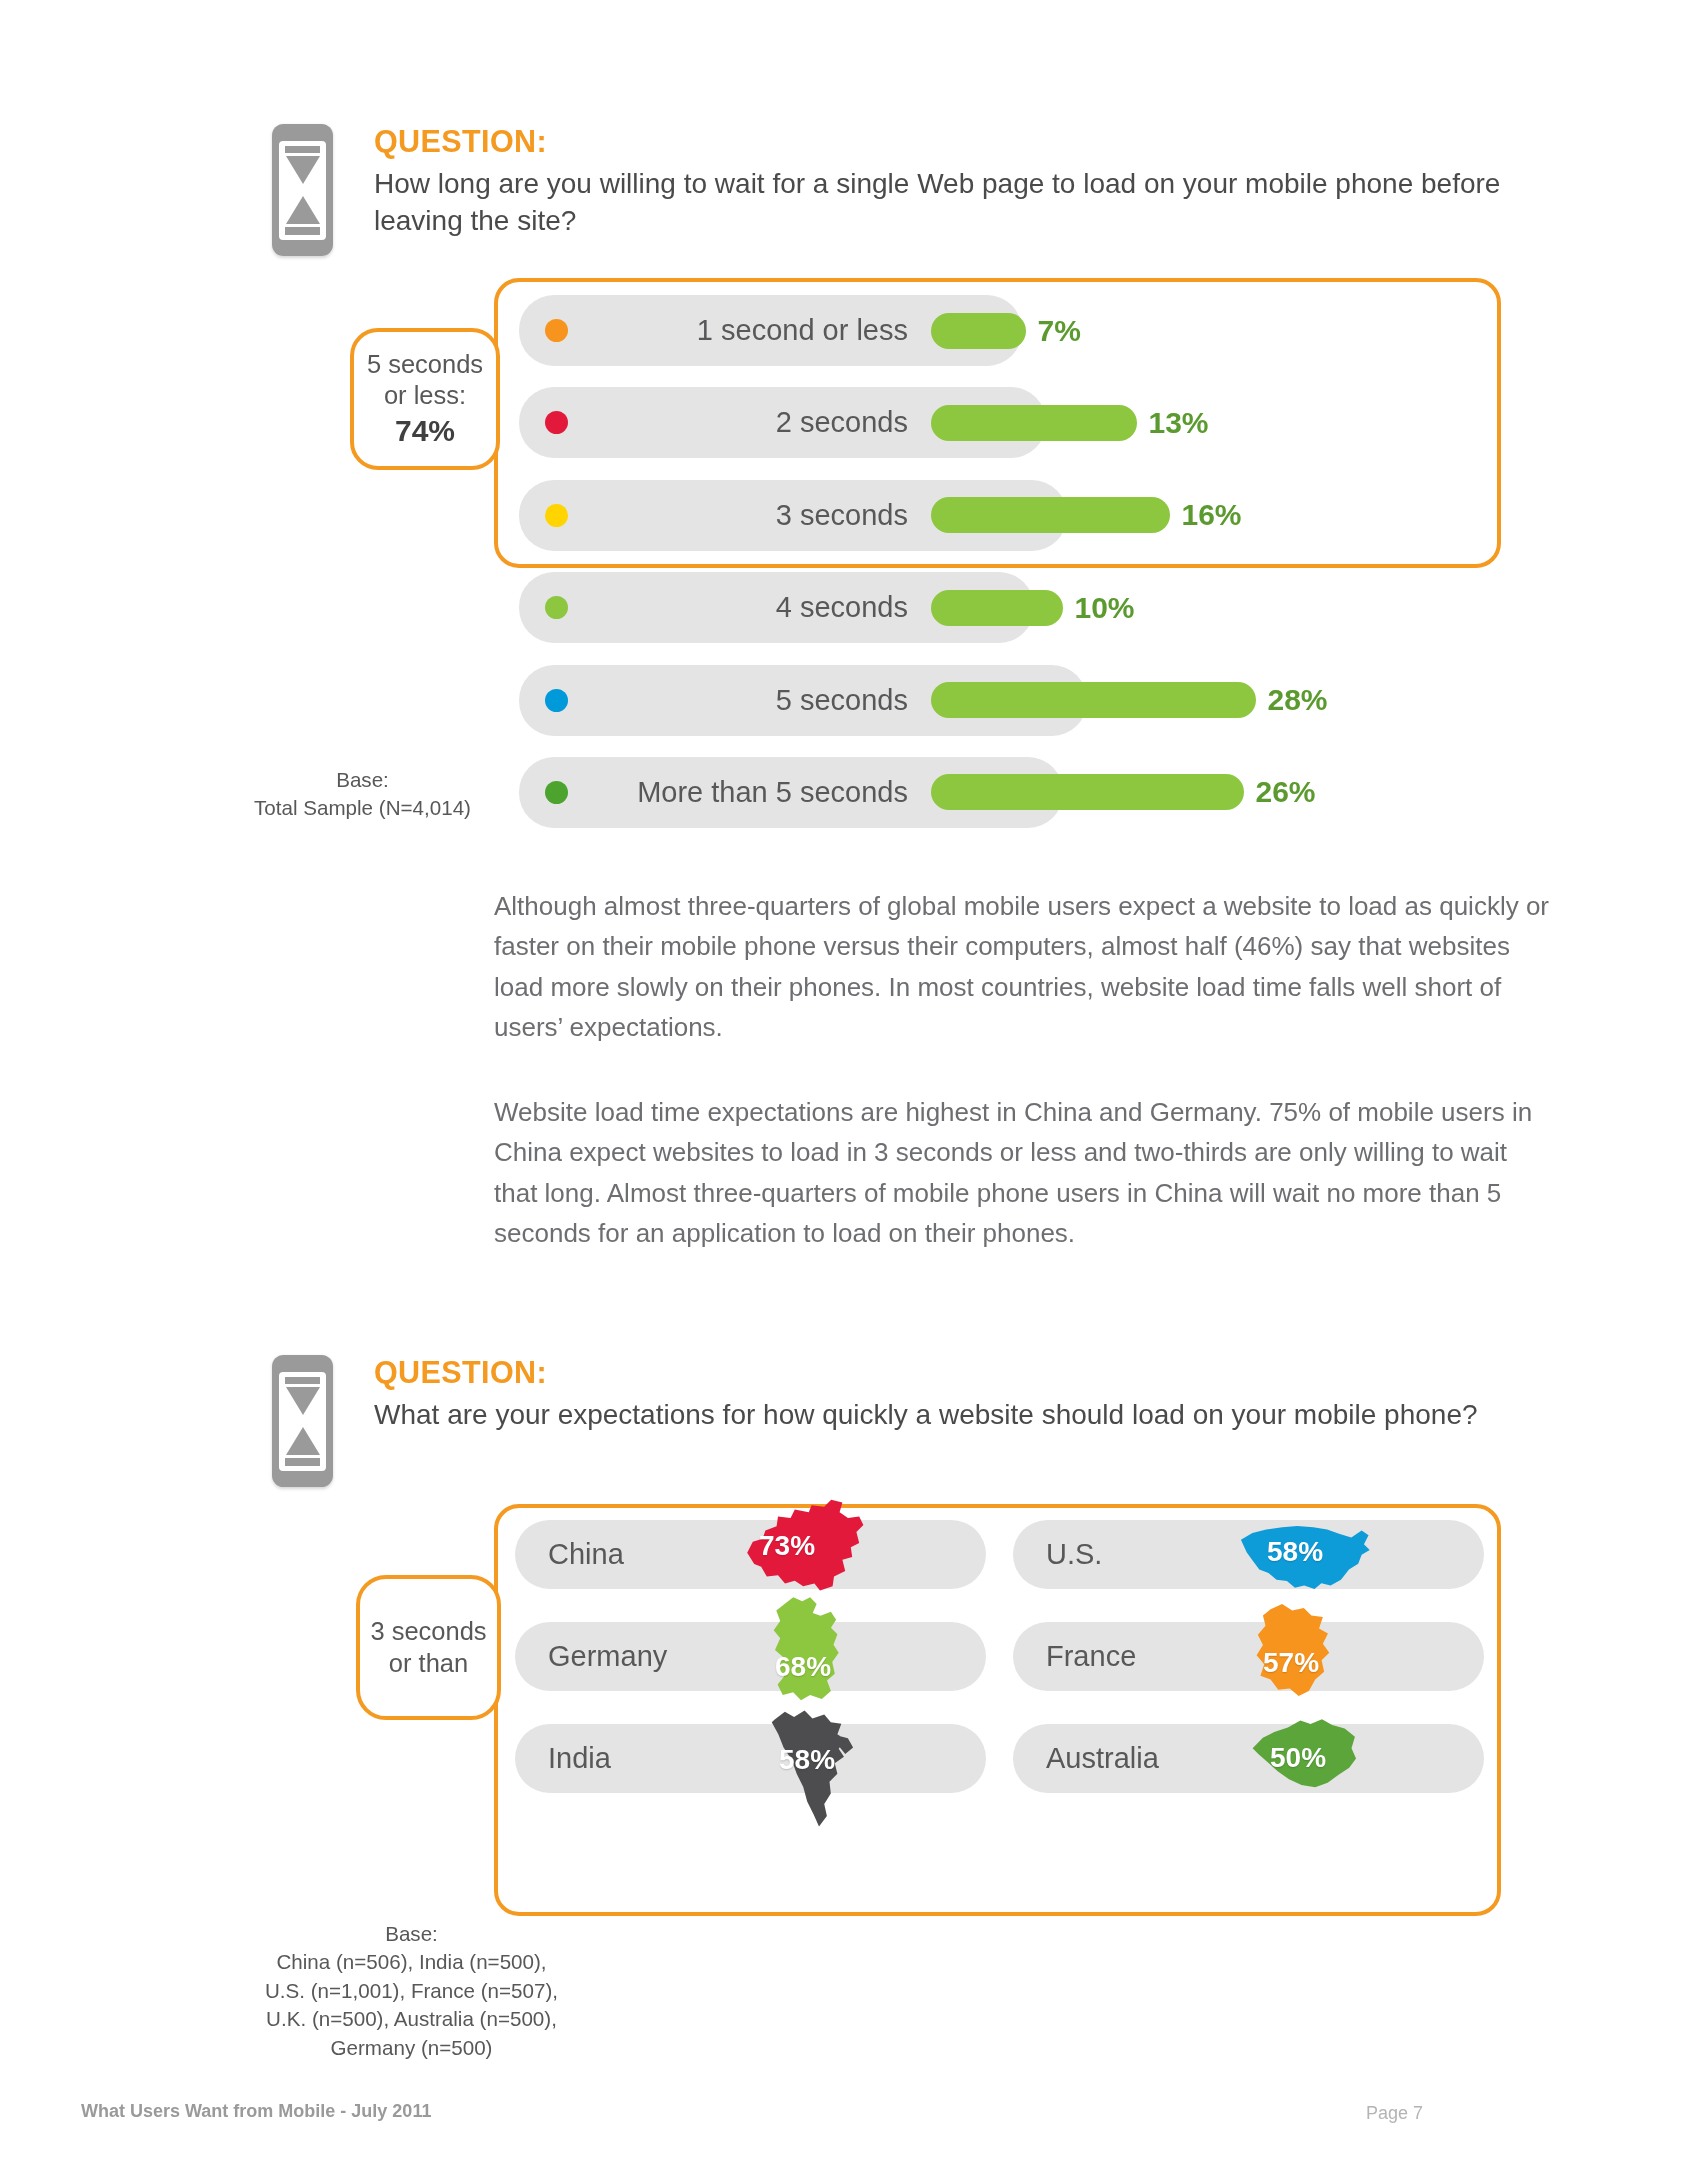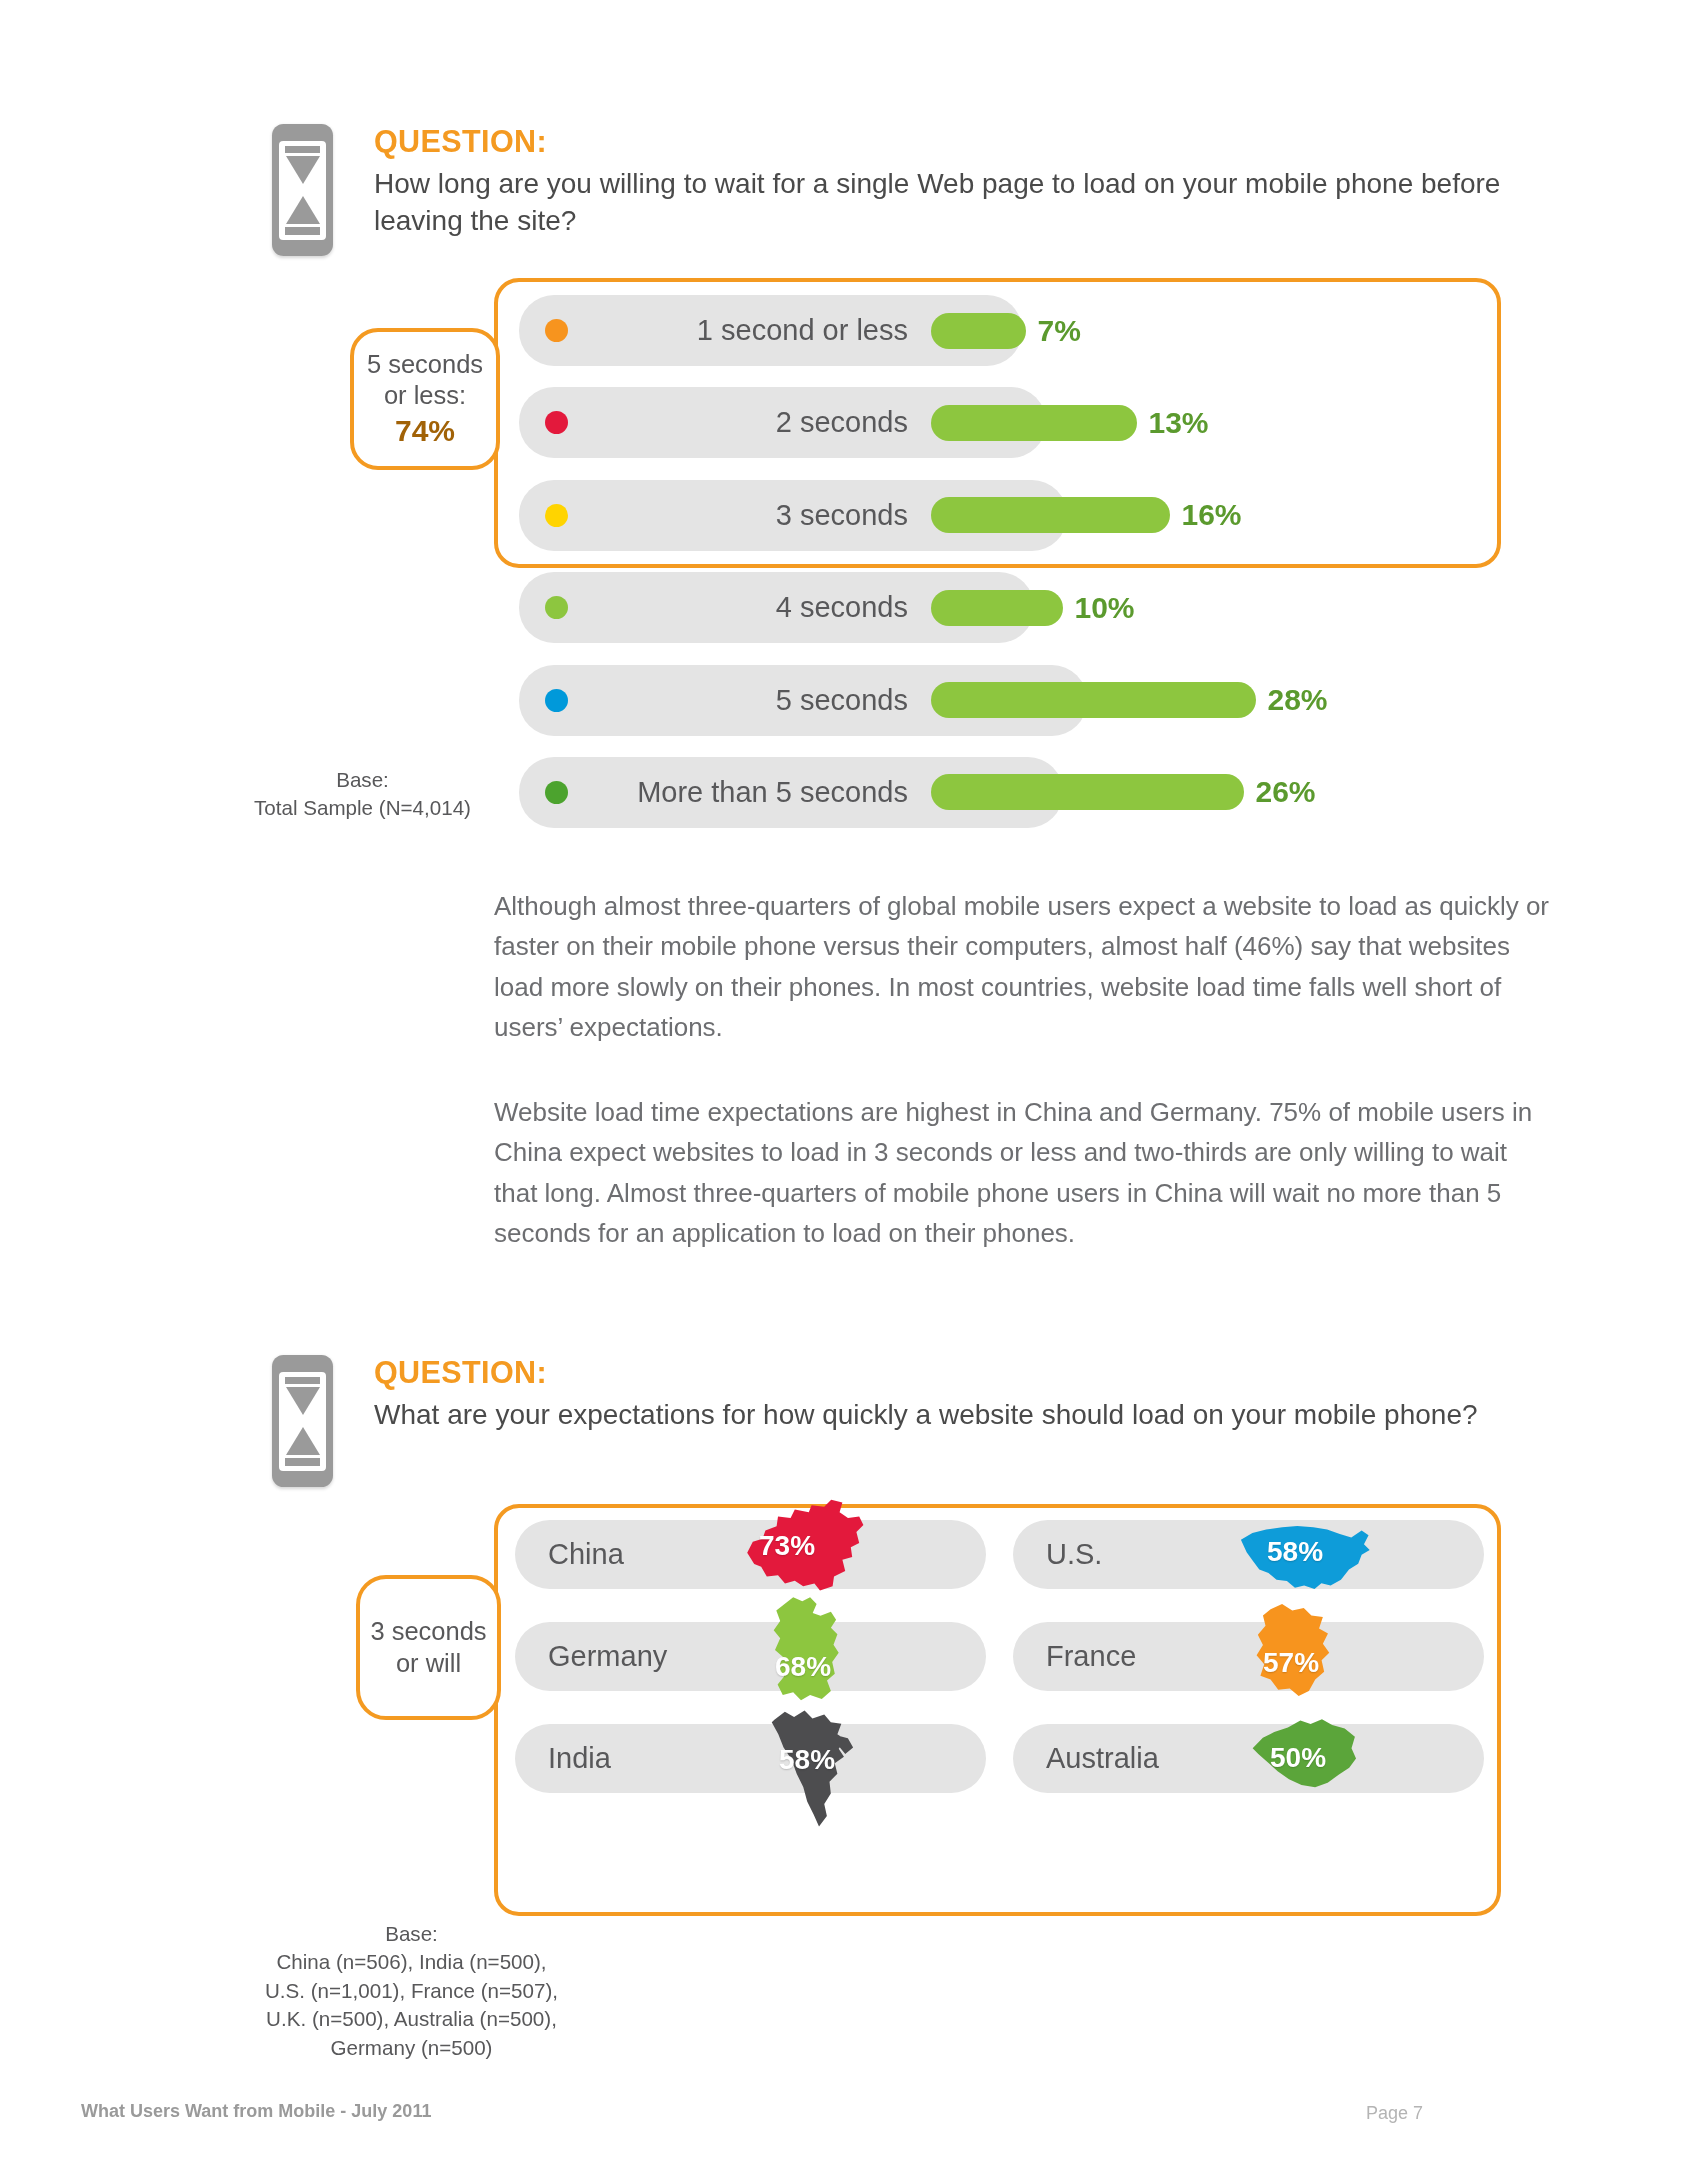--- a/index.html
+++ b/index.html
@@ -81,21 +81,21 @@
 
   .callout1 {
     position: absolute; left: 350px; top: 328px;
     width: 150px; height: 142px;
     border: 4.1px solid #F49A21; border-radius: 28px;
     background: #ffffff; z-index: 5;
     display: flex; flex-direction: column; align-items: center; justify-content: center;
     line-height: 1.2;
   }
   .callout1 .t { font-size: 25.5px; color: #58585a; font-weight: 300; }
-  .callout1 .v { font-size: 30px; color: #a16207; font-weight: bold; margin-top: 2.5px; }
+  .callout1 .v { font-size: 30px; color: #404040; font-weight: bold; margin-top: 2.5px; }
 
   .base1 {
     position: absolute; left: 239px; top: 766px; width: 247px;
     text-align: center; font-size: 20.6px; color: #58585a; line-height: 1.35;
   }
 
   
   .para {
     position: absolute; left: 494px; width: 1055px;
     font-size: 26px; color: #6d6e71; line-height: 1.55; font-weight: 300;
@@ -320,21 +320,21 @@
               <path d="M12 34l9-9 10-5 12-4 11-6 9 3 10-4 9 5 11 3 9 7-3 10 4 9-6 8-9 6-10 7-11 4-12-2-11-5-10-7-9-8-8-7z" fill="#5BA53A"></path>
             </svg>
             <div class="cpct" style="left:31px;top:33px;">50%</div>
           </div>
         </div>
       </div>
   </div>
 
   <div class="callout2">
     <div class="t">3 seconds</div>
-    <div class="t">or will</div>
+    <div class="t">or than</div>
   </div>
 
   <div class="base2" style="white-space:pre-line;">Base:
 China (n=506), India (n=500),
 U.S. (n=1,001), France (n=507),
 U.K. (n=500), Australia (n=500),
 Germany (n=500)</div>
 
   <div class="footer-left">What Users Want from Mobile - July 2011</div>
   <div class="footer-right">Page 7</div>

